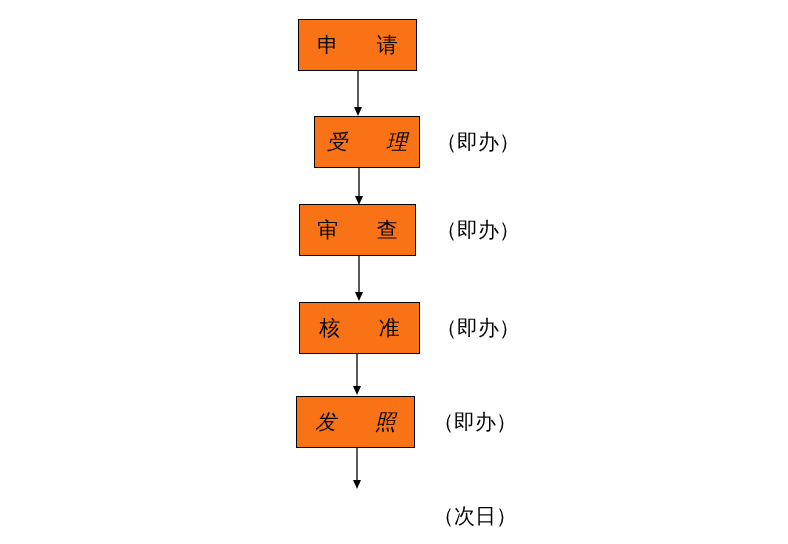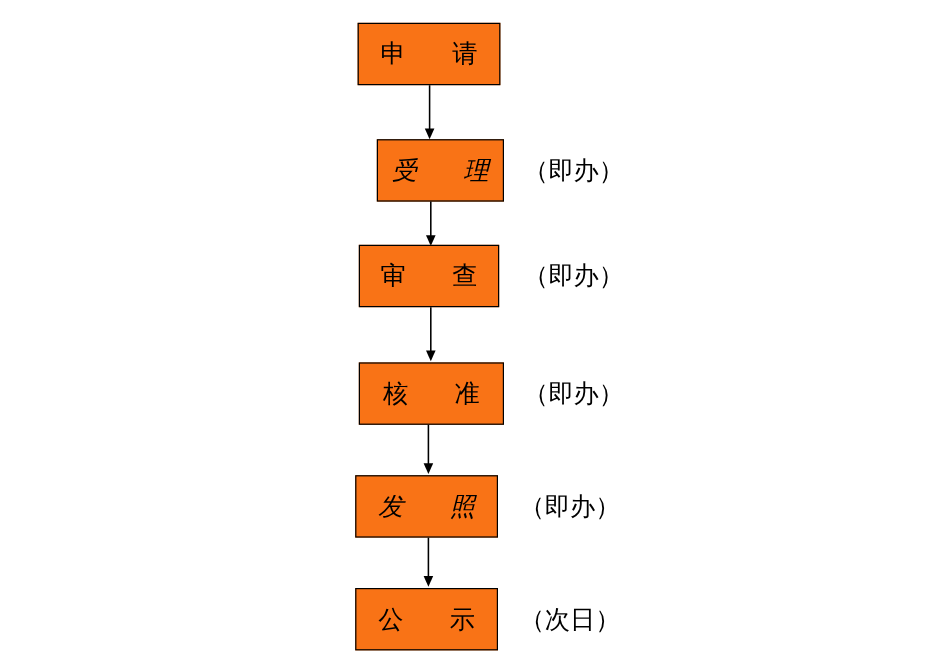--- a/index.html
+++ b/index.html
@@ -142,19 +142,16 @@
   </div>
 
   <div class="connector" style="left:350px; top:448px;">
     <svg width="14" height="42" viewBox="0 0 14 42" aria-hidden="true">
       <line x1="7" y1="0" x2="7" y2="35" stroke="#000000" stroke-width="1.3"></line>
       <polygon points="7,41 3,32 11,32" fill="#000000"></polygon>
     </svg>
   </div>
 
   <div class="step-row" style="top:490px;">
-    <div class="step-box" style="left:296px; width:119px;">
-      <span class="step-label">公 示</span>
-    </div>
     <div class="step-note" style="left:433px;">（次日）</div>
   </div>
 
 </div>
 
 </body></html>

